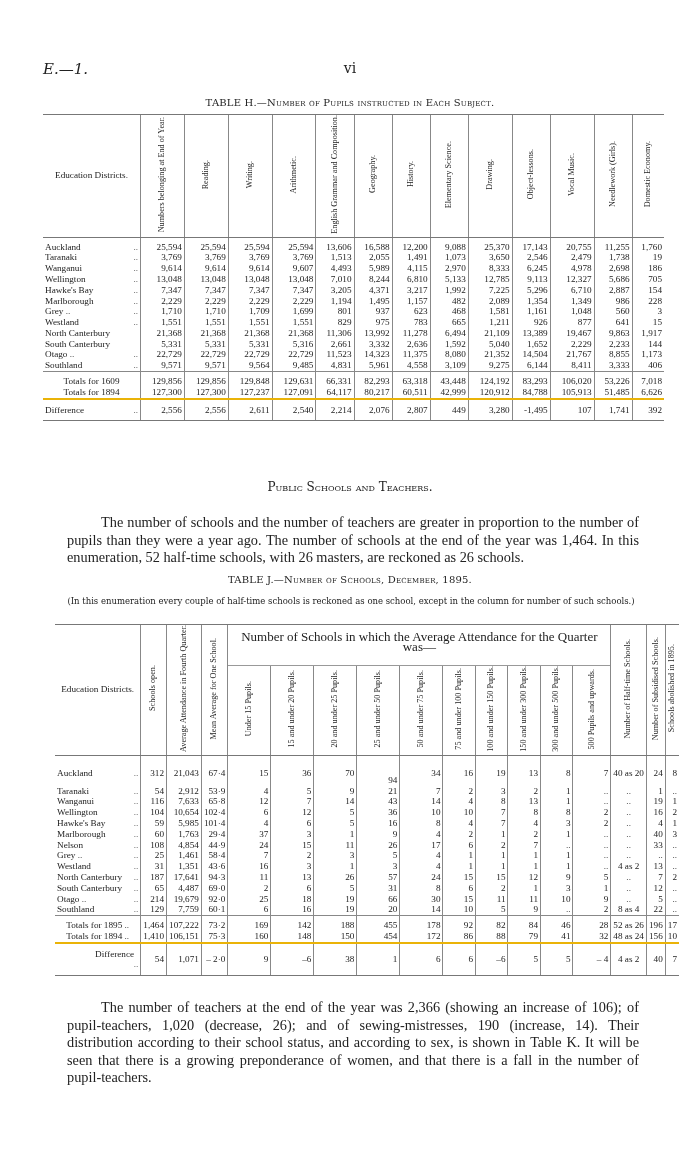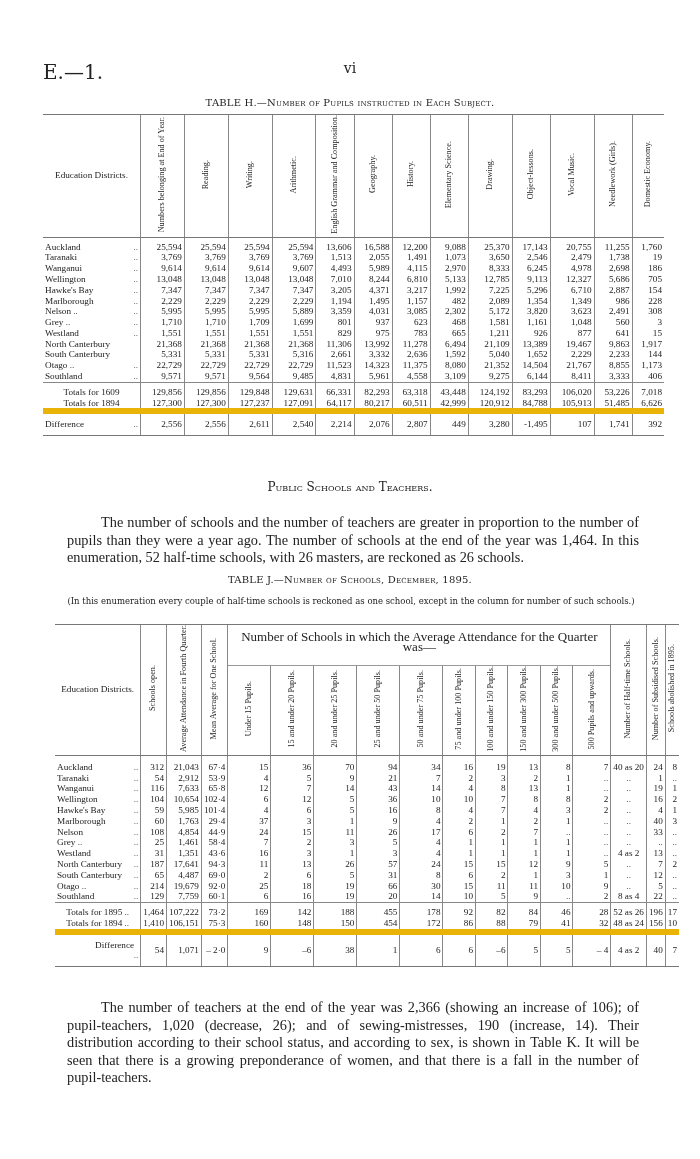--- a/index.html
+++ b/index.html
@@ -1,37 +1,37 @@
 <!DOCTYPE html>
 <html><head>
 <meta charset="utf-8">
 <style>
   html, body { margin: 0; padding: 0; background: #ffffff; }
   body {
     width: 700px; height: 1159px; position: relative; overflow: hidden;
     font-family: "DejaVu Serif", "Liberation Serif", serif; color: #222;
   }
   .abs { position: absolute; }
-  #page-ref { left: 43px; top: 60px; font-size: 20px; }
+  #page-ref { left: 43px; top: 60px; font-size: 15px; font-style: italic; }
   #page-num { left: 0; width: 700px; top: 60px; text-align: center; font-size: 14px; }
   .table-title { left: 0; width: 700px; text-align: center; font-size: 10px; letter-spacing: .2px; }
   .sc { font-variant: small-caps; }
   table.doc { border-collapse: collapse; font-size: 9.2px; font-family: "Liberation Serif", "DejaVu Serif", serif; }
   table.doc td, table.doc th { padding: 0 2px; line-height: 10.8px; white-space: nowrap; }
   table.doc th { font-weight: normal; vertical-align: middle; text-align: center; }
   .vhead { writing-mode: vertical-rl; transform: rotate(180deg); display: inline-block; font-size: 8.2px; line-height: 8.6px; }
   .num { text-align: right; border-left: 1px solid #888; }
   .dist { text-align: left; }
   .dots { color: #444; }
   #tableH { left: 43px; top: 114px; width: 621px; }
   #tableH thead tr th { border-top: 1px solid #777; border-bottom: 1px solid #777; height: 80px; }
   #tableH thead th.hd { border-left: 1px solid #888; }
   #tableH tbody.rows tr:first-child td { padding-top: 4px; }
   .totals td { border-top: 1px solid #888; }
-  .diffrow td { padding-top: 5px !important; padding-bottom: 5px !important; border-bottom: 1px solid #777; border-top: 6px solid #eab308; }
+  .diffrow td { padding-top: 5px !important; padding-bottom: 5px !important; border-bottom: 1px solid #777; border-top: 2px solid #eab308; }
   .section-title { left: 0; width: 700px; top: 480px; text-align: center; font-size: 12px; }
   .para { left: 55px; width: 596px; font-size: 14.3px; line-height: 17.5px; text-align: justify; font-family: "Liberation Serif", "DejaVu Serif", serif; }
   .para p { margin: 12px; text-indent: 34px; }
   #para1 { top: 502px; }
   #para2 { top: 987px; }
   .note { left: 38px; width: 626px; top: 596px; text-align: center; font-size: 8.5px; line-height: 10px; }
   #tableJ { left: 55px; top: 624px; width: 624px; }
   #tableJ thead th { border-top: 1px solid #777; }
   #tableJ thead tr.h2 th { border-top: 1px solid #999; }
   #tableJ thead th.hd { border-left: 1px solid #888; }
@@ -159,36 +159,20 @@
         <td class="num">1,495</td>
         <td class="num">1,157</td>
         <td class="num">482</td>
         <td class="num">2,089</td>
         <td class="num">1,354</td>
         <td class="num">1,349</td>
         <td class="num">986</td>
         <td class="num">228</td>
       </tr>
       <tr>
-        <td class="dist"><span>Nelson ..</span><span class="dots" style="float: right;">..</span></td>
-        <td class="num">5,995</td>
-        <td class="num">5,995</td>
-        <td class="num">5,995</td>
-        <td class="num">5,889</td>
-        <td class="num">3,359</td>
-        <td class="num">4,031</td>
-        <td class="num">3,085</td>
-        <td class="num">2,302</td>
-        <td class="num">5,172</td>
-        <td class="num">3,820</td>
-        <td class="num">3,623</td>
-        <td class="num">2,491</td>
-        <td class="num">308</td>
-      </tr>
-      <tr>
         <td class="dist"><span>Grey ..</span><span class="dots" style="float: right;">..</span></td>
         <td class="num">1,710</td>
         <td class="num">1,710</td>
         <td class="num">1,709</td>
         <td class="num">1,699</td>
         <td class="num">801</td>
         <td class="num">937</td>
         <td class="num">623</td>
         <td class="num">468</td>
         <td class="num">1,581</td>
@@ -369,21 +353,21 @@
     </thead>
   <tbody class="rows" id="tableJ-body">
       <tr>
         <td class="dist" style="padding-top: 6px;"><span>Auckland</span><span class="dots" style="float: right;">..</span></td>
         <td class="num" style="padding-top: 6px;">312</td>
         <td class="num" style="padding-top: 6px;">21,043</td>
         <td class="num" style="padding-top: 6px;">67·4</td>
         <td class="num" style="padding-top: 6px;">15</td>
         <td class="num" style="padding-top: 6px;">36</td>
         <td class="num" style="padding-top: 6px;">70</td>
-        <td class="num" style="padding-top: 6px;">94</td>
+        <td class="num" style="padding-top: 19px;">94</td>
         <td class="num" style="padding-top: 6px;">34</td>
         <td class="num" style="padding-top: 6px;">16</td>
         <td class="num" style="padding-top: 6px;">19</td>
         <td class="num" style="padding-top: 6px;">13</td>
         <td class="num" style="padding-top: 6px;">8</td>
         <td class="num" style="padding-top: 6px;">7</td>
         <td class="num" style="text-align: center; padding-top: 6px;">40 as 20</td>
         <td class="num" style="padding-top: 6px;">24</td>
         <td class="num" style="padding-top: 6px;">8</td>
       </tr>

